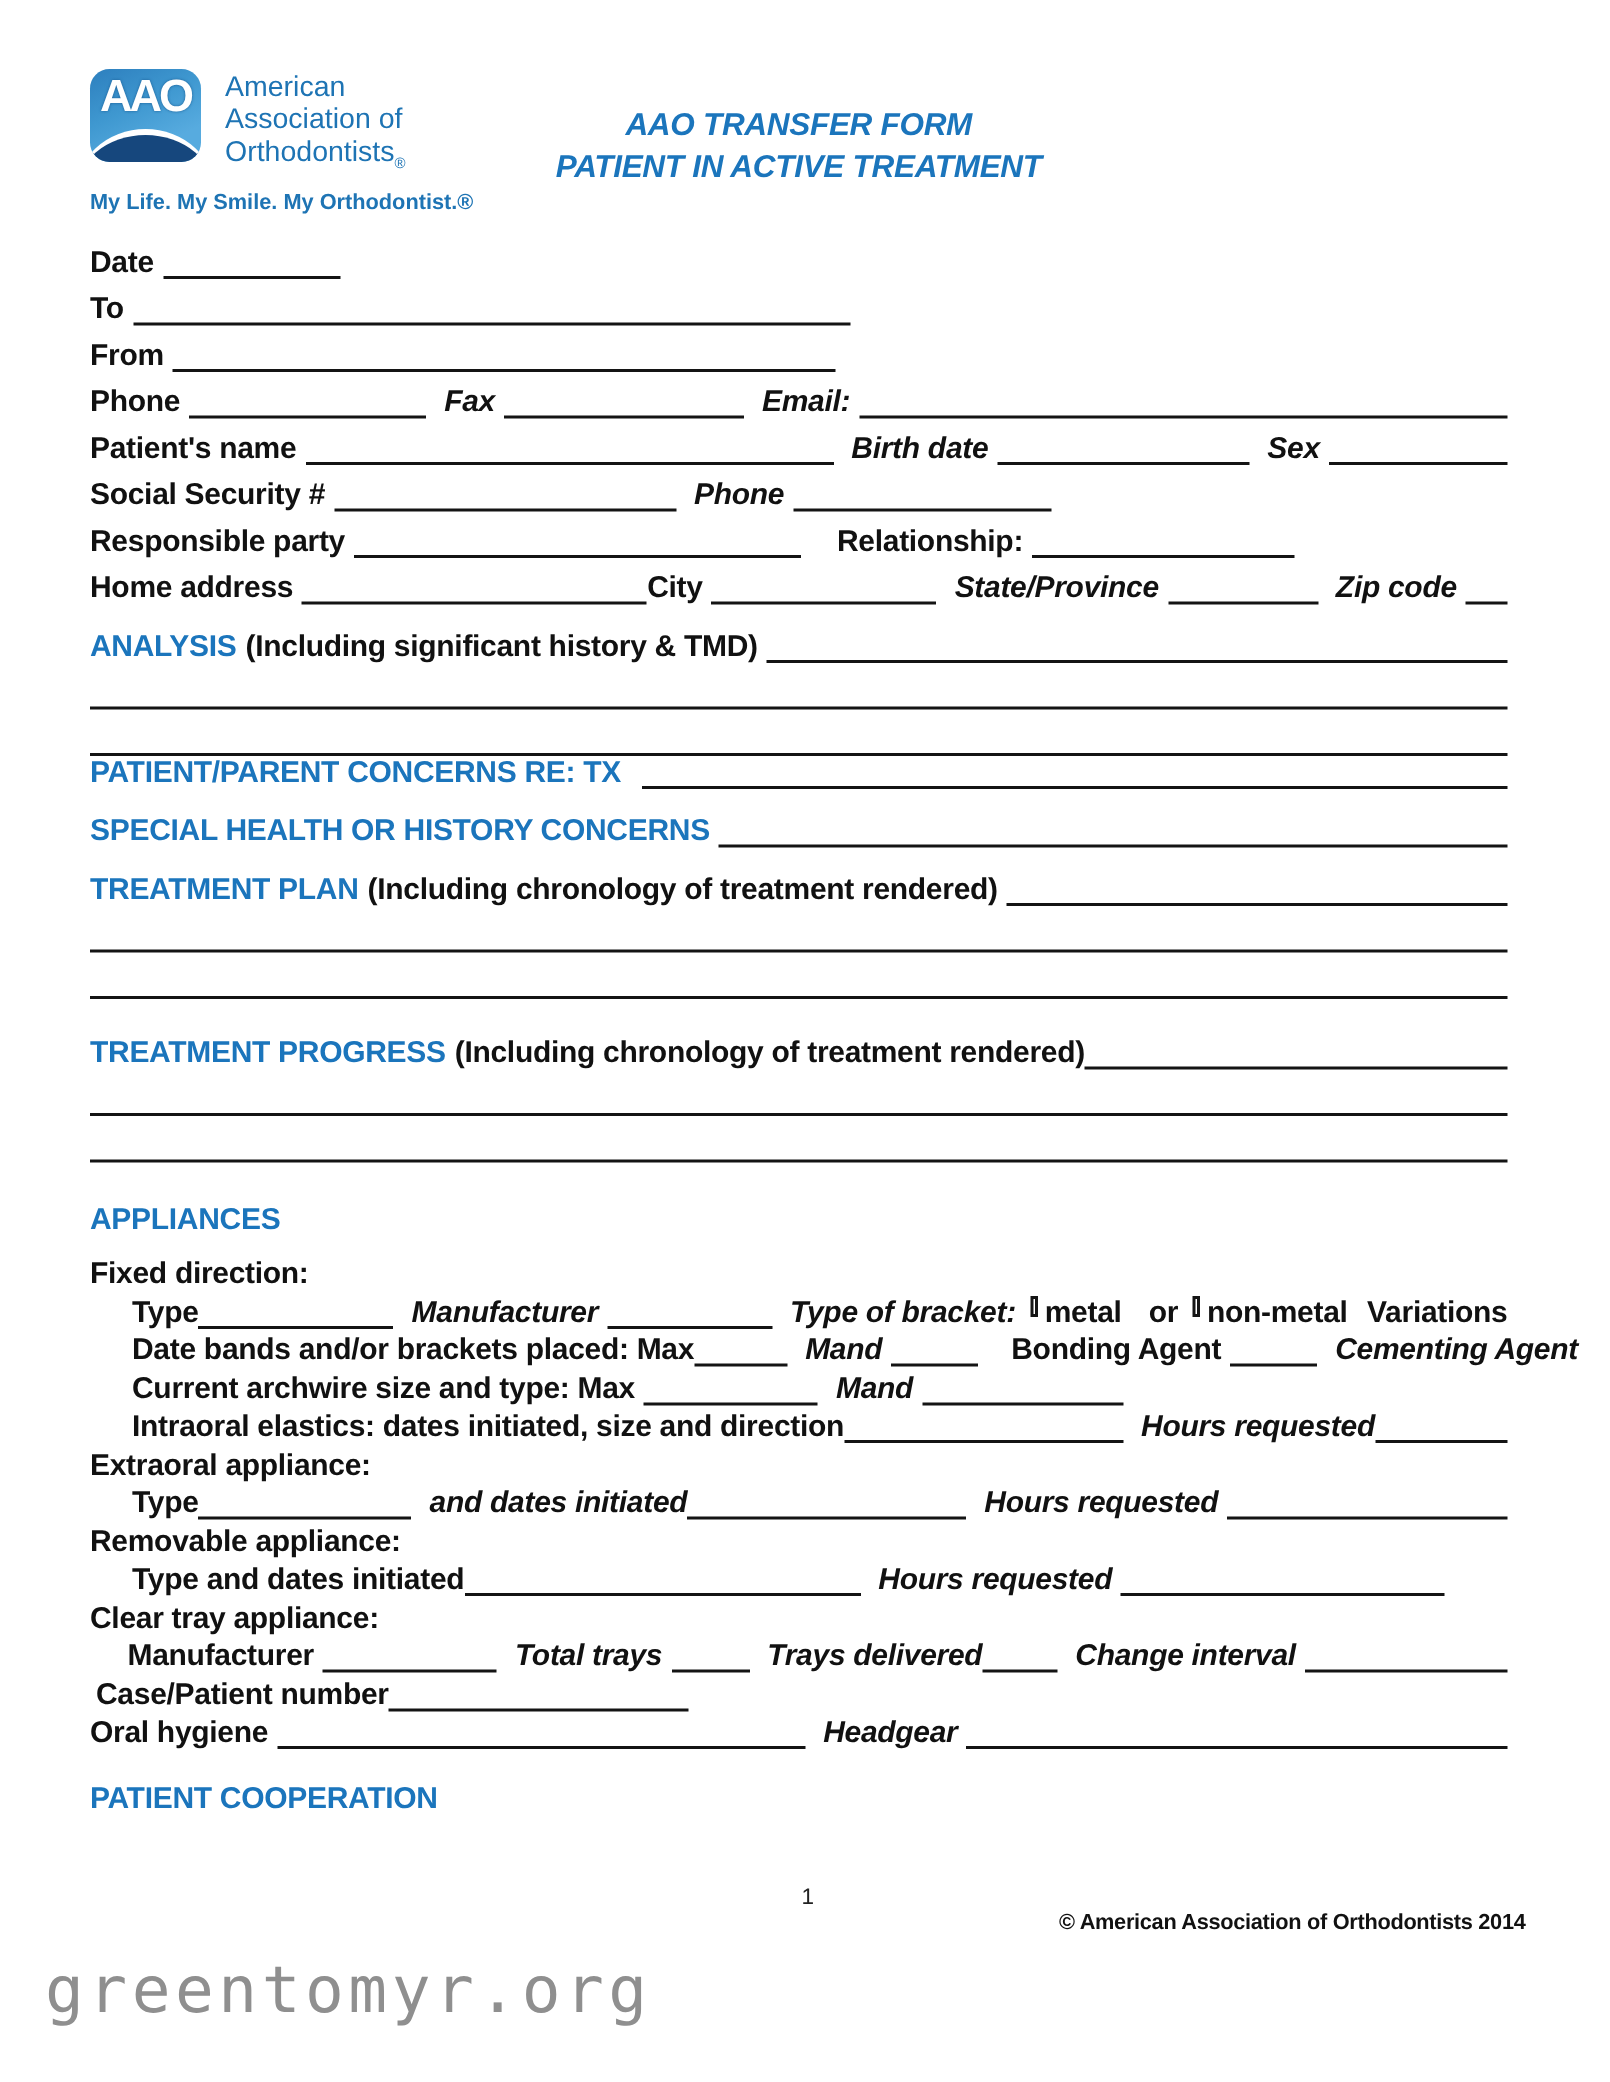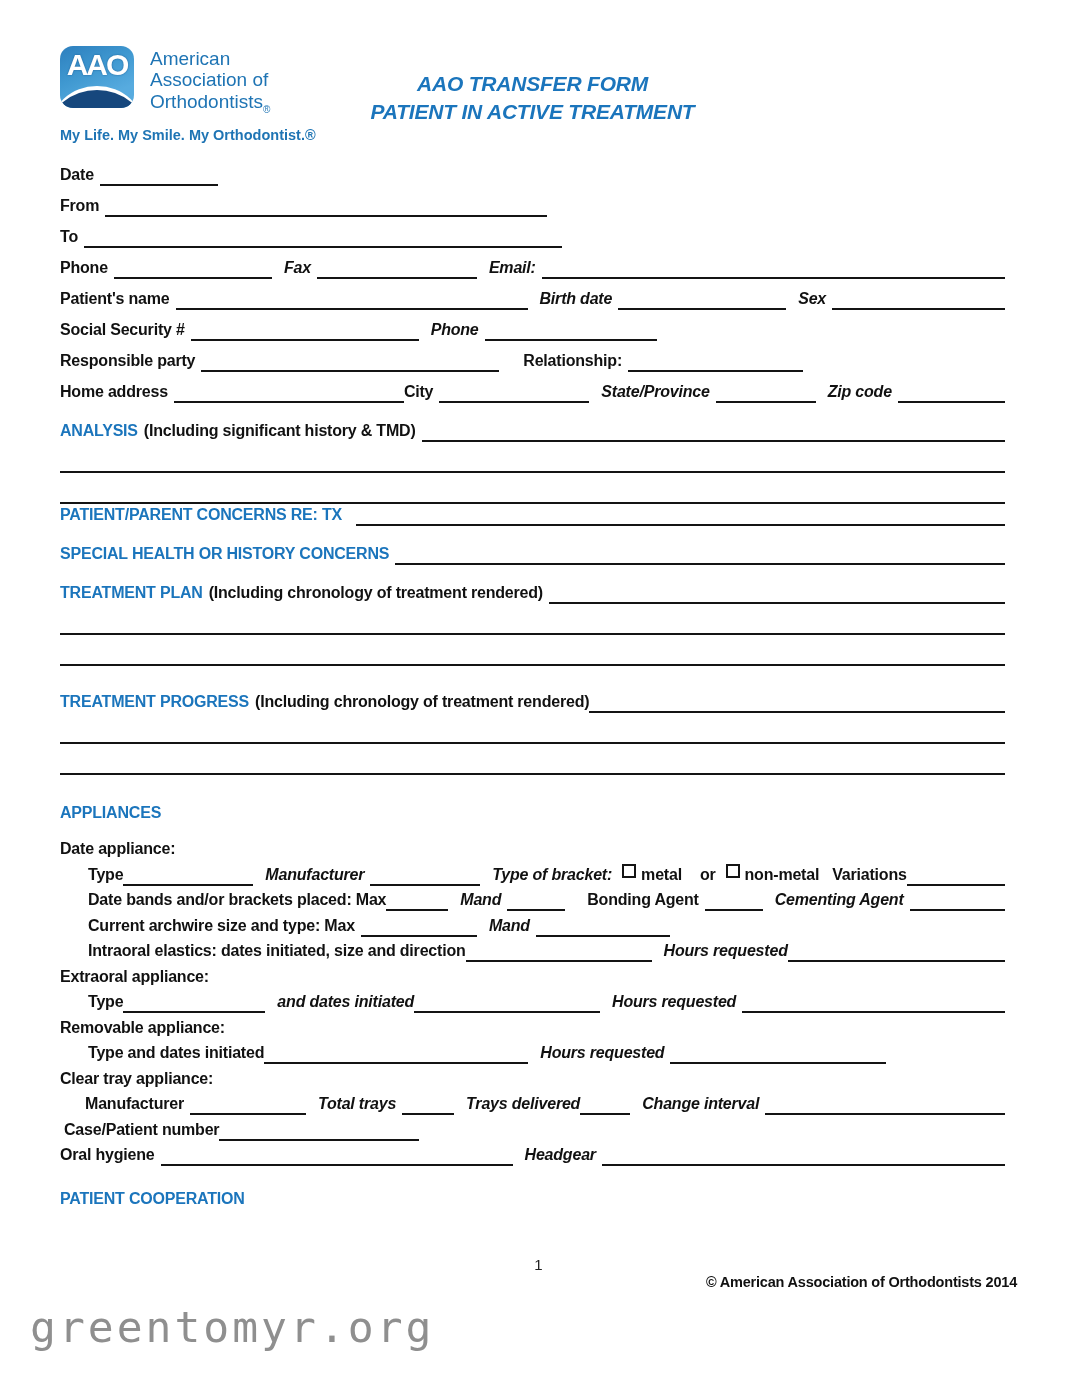--- a/index.html
+++ b/index.html
@@ -34,21 +34,21 @@
   .org-name { color:#1e74b4; font-size:19px; line-height:1.12; font-weight:500; padding-top:2px; }
   .org-reg { font-size:10px; vertical-align:sub; }
   .tagline { color:#1e74b4; font-size:14.5px; font-weight:bold; margin-top:12px; }
   .form-title {
     position:absolute; top:24px; left:50%; transform:translateX(-50%);
     text-align:center; color:#1b75bc; font-weight:bold; font-size:21px;
     line-height:1.35; white-space:nowrap; letter-spacing:-0.2px;font-style:italic;
   }
 
   
-  .r { display:flex; font-weight:bold; font-size:16px; line-height:22px; margin-bottom:9px; letter-spacing:-0.2px; }
+  .r { display:flex; font-weight:bold; font-size:20px; line-height:22px; margin-bottom:9px; letter-spacing:-0.2px; }
   .r .lbl { white-space:nowrap; }
   .ln { border-bottom:2px solid #141414; margin-left:6px; flex:none; }
   .ln.grow { flex:1 1 auto; }
   .gap { margin-left:12px;font-style:italic; }
   .rule { border-bottom:2px solid #141414; height:0; margin:29px 0 0 0; }
   .sec-title { color:#1b75bc; }
   .note { font-weight:bold; }
   .app-r { margin-bottom:3.5px; line-height:22px; }
   .ind { padding-left:28px; }
   .ind-sm { padding-left:25px; }
@@ -95,27 +95,27 @@
       <div>PATIENT IN ACTIVE TREATMENT</div>
     </div>
   </div>
 
   <div class="r">
     <span class="lbl">Date</span>
     <span class="ln" style="width:118px"></span>
   </div>
 
   <div class="r">
+    <span class="lbl">To</span>
+    <span class="ln" style="width:478px"></span>
+  </div>
+
+  <div class="r">
     <span class="lbl">From</span>
     <span class="ln" style="width:442px"></span>
-  </div>
-
-  <div class="r">
-    <span class="lbl">To</span>
-    <span class="ln" style="width:478px"></span>
   </div>
 
   <div class="r">
     <span class="lbl">Phone</span>
     <span class="ln" style="width:158px"></span>
     <span class="lbl gap">Fax</span>
     <span class="ln" style="width:160px"></span>
     <span class="lbl gap">Email:</span>
     <span class="ln grow"></span>
   </div>
@@ -186,21 +186,21 @@
     <span class="ln grow" style="margin-left:0"></span>
   </div>
   <div class="rule"></div>
   <div class="rule"></div>
 
   <div class="r mt-lg" style="margin-bottom:14px">
     <span class="lbl sec-title">APPLIANCES</span>
   </div>
 
   <div class="r app-r">
-    <span class="lbl">Date appliance:</span>
+    <span class="lbl">Fixed direction:</span>
   </div>
 
   <div class="r app-r ind">
     <span class="lbl">Type</span>
     <span class="ln" style="width:130px;margin-left:0"></span>
     <span class="lbl gap">Manufacturer</span>
     <span class="ln" style="width:110px"></span>
     <span class="lbl gap">Type of bracket:</span>
     <span class="cb"></span>
     <span class="lbl">metal</span>

